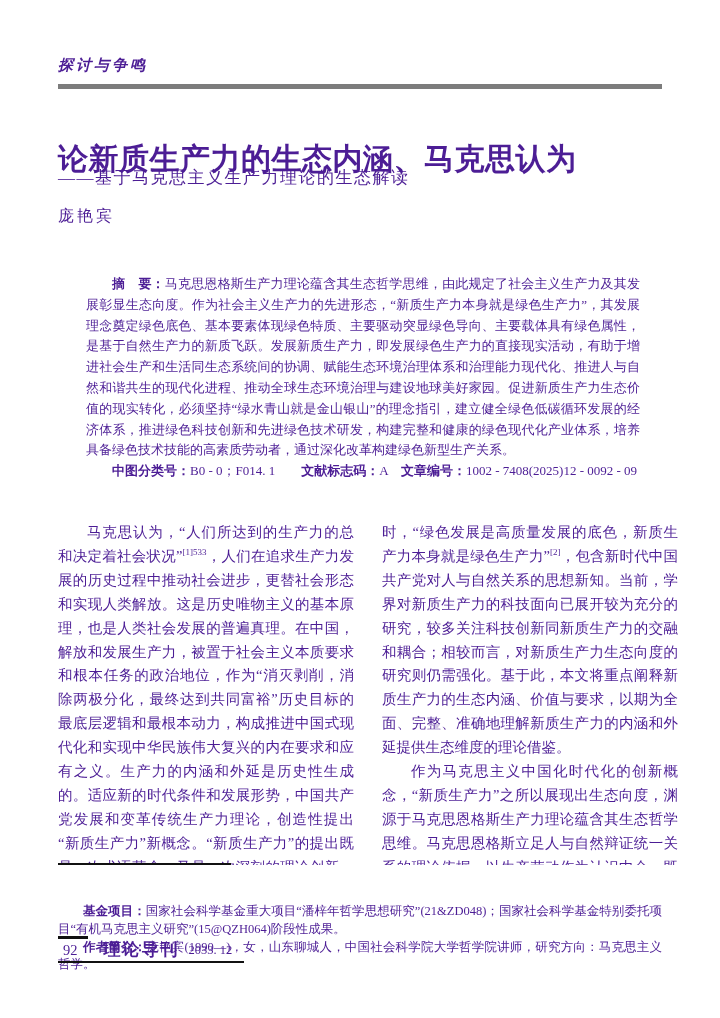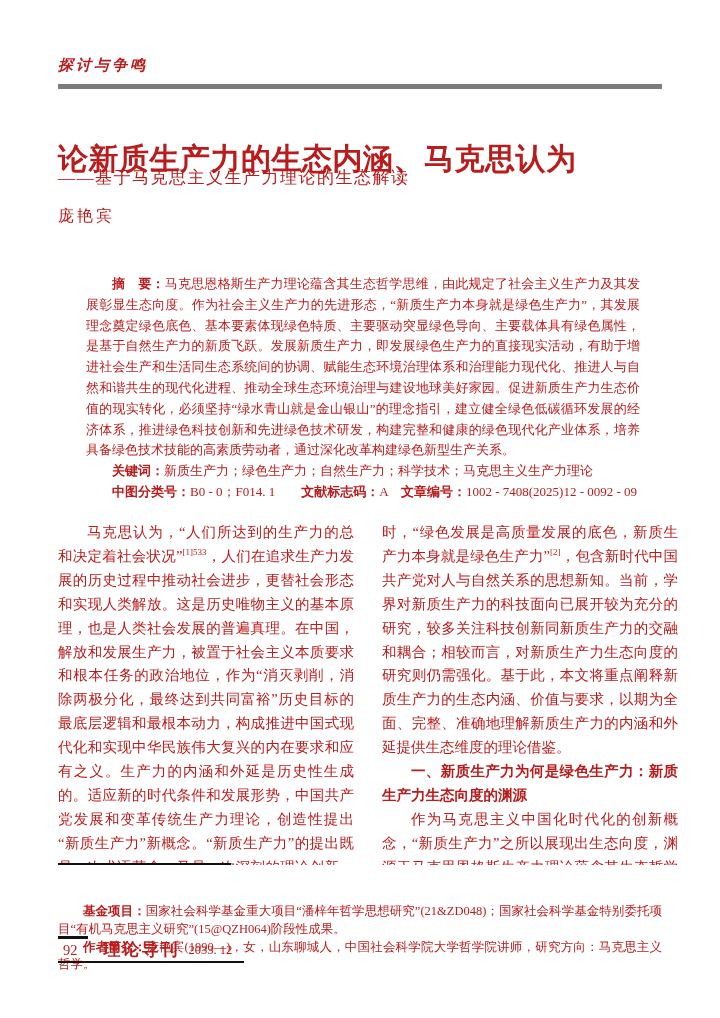--- a/index.html
+++ b/index.html
@@ -1,18 +1,18 @@
 <!DOCTYPE html>
 <html lang="zh"><head>
 <meta charset="utf-8">
 <style>
   html,body{margin:0;padding:0;background:#e8e8e8;}
   .page{
     position:relative;width:720px;height:1018px;margin:0 auto;
-    background:#ffffff;color:#b91c1c;overflow:hidden;
+    background:#ffffff;color:#4c1d95;overflow:hidden;
     font-family:"Liberation Serif","DejaVu Serif",serif;
   }
   .abs{position:absolute;}
   
   .section-tag{
     left:58px;top:56px;font-size:15px;font-weight:bold;font-style:italic;
     letter-spacing:3px;font-family:"DejaVu Serif",serif;
   }
   .header-rule{left:58px;top:84px;width:604px;height:5px;background:#7c7c7c;}
   
@@ -72,31 +72,29 @@
 
   <div class="abs section-tag">探讨与争鸣</div>
   <div class="abs header-rule"></div>
 
   <h1 class="abs title">论新质生产力的生态内涵、马克思认为</h1>
   <div class="abs subtitle">——基于马克思主义生产力理论的生态解读</div>
   <div class="abs author">庞艳宾</div>
 
   <div class="abs abstract-block">
     <p><span class="lbl">摘　要：</span><span>马克思恩格斯生产力理论蕴含其生态哲学思维，由此规定了社会主义生产力及其发展彰显生态向度。作为社会主义生产力的先进形态，“新质生产力本身就是绿色生产力”，其发展理念奠定绿色底色、基本要素体现绿色特质、主要驱动突显绿色导向、主要载体具有绿色属性，是基于自然生产力的新质飞跃。发展新质生产力，即发展绿色生产力的直接现实活动，有助于增进社会生产和生活同生态系统间的协调、赋能生态环境治理体系和治理能力现代化、推进人与自然和谐共生的现代化进程、推动全球生态环境治理与建设地球美好家园。促进新质生产力生态价值的现实转化，必须坚持“绿水青山就是金山银山”的理念指引，建立健全绿色低碳循环发展的经济体系，推进绿色科技创新和先进绿色技术研发，构建完整和健康的绿色现代化产业体系，培养具备绿色技术技能的高素质劳动者，通过深化改革构建绿色新型生产关系。</span></p>
-    <p><span class="lbl">关键词：</span><span>新质生产力；绿色生产力；自然生产力；科学技术；马克思主义生产力理论</span></p>
     <p><span class="lbl">中图分类号：</span><span>B0 - 0；F014. 1</span><span>　　</span><span class="lbl">文献标志码：</span><span>A</span><span>　</span><span class="lbl">文章编号：</span><span>1002 - 7408(2025)12 - 0092 - 09</span></p>
   </div>
 
   <div class="abs col col-left">
     <p class="ind"><span>马克思认为，“人们所达到的生产力的总和决定着社会状况”</span><sup>[1]533</sup><span>，人们在追求生产力发展的历史过程中推动社会进步，更替社会形态和实现人类解放。这是历史唯物主义的基本原理，也是人类社会发展的普遍真理。在中国，解放和发展生产力，被置于社会主义本质要求和根本任务的政治地位，作为“消灭剥削，消除两极分化，最终达到共同富裕”历史目标的最底层逻辑和最根本动力，构成推进中国式现代化和实现中华民族伟大复兴的内在要求和应有之义。生产力的内涵和外延是历史性生成的。适应新的时代条件和发展形势，中国共产党发展和变革传统生产力理论，创造性提出“新质生产力”新概念。“新质生产力”的提出既是一次术语革命，又是一次深刻的理论创新，意味着马克思主义生产力理论的新飞跃，为推动新时代高质量发展提供新的思想指引。新质生产力具有高科技、高效能、高质量特征，科技创新占据其主导作用</span></p>
   </div>
 
   <div class="abs col col-right">
     <p><span>时，“绿色发展是高质量发展的底色，新质生产力本身就是绿色生产力”</span><sup>[2]</sup><span>，包含新时代中国共产党对人与自然关系的思想新知。当前，学界对新质生产力的科技面向已展开较为充分的研究，较多关注科技创新同新质生产力的交融和耦合；相较而言，对新质生产力生态向度的研究则仍需强化。基于此，本文将重点阐释新质生产力的生态内涵、价值与要求，以期为全面、完整、准确地理解新质生产力的内涵和外延提供生态维度的理论借鉴。</span></p>
-    <h3>一、新质生产力为何是绿色生产力：新质生产力生态向度的渊源</h3>
     <p class="ind">作为马克思主义中国化时代化的创新概念，“新质生产力”之所以展现出生态向度，渊源于马克思恩格斯生产力理论蕴含其生态哲学思维。马克思恩格斯立足人与自然辩证统一关系的理论依据，以生产劳动作为认识中介，既从生产力发展规约、运行过程和内涵结构中揭示生产力的生态自然属性，</p>
   </div>
 
   <div class="abs footnote-rule"></div>
   <div class="abs footnotes">
     <p><span class="lbl">基金项目：</span><span>国家社会科学基金重大项目“潘梓年哲学思想研究”(21&amp;ZD048)；国家社会科学基金特别委托项目“有机马克思主义研究”(15@QZH064)阶段性成果。</span></p>
     <p><span class="lbl">作者简介：</span><span>庞艳宾(1990—)，女，山东聊城人，中国社会科学院大学哲学院讲师，研究方向：马克思主义哲学。</span></p>
   </div>
 
   <div class="abs footer-bar">

